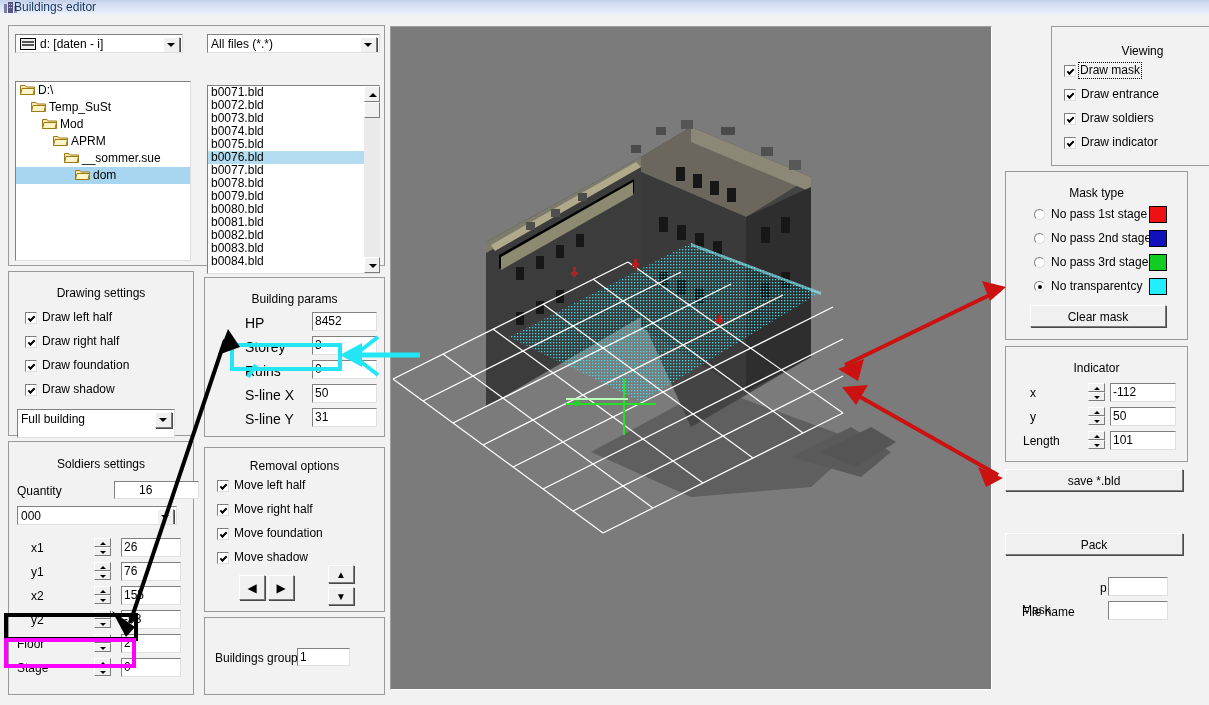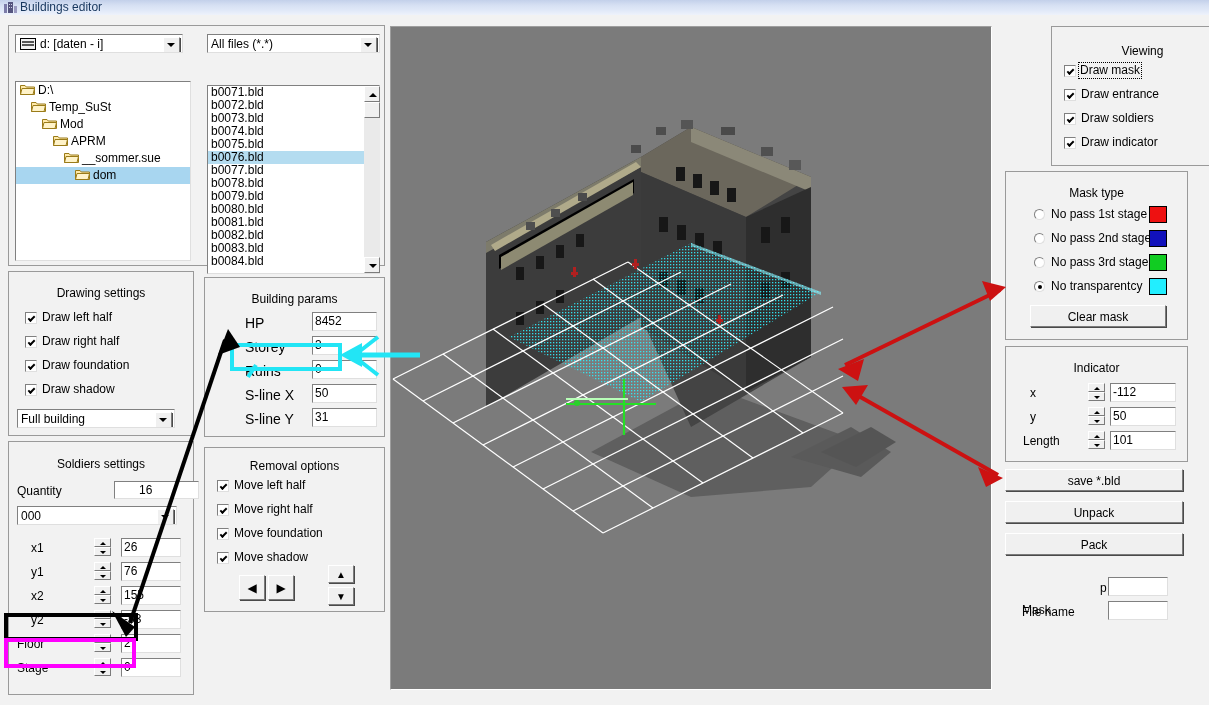--- a/index.html
+++ b/index.html
@@ -13,21 +13,21 @@
   
   #titlebar{
     position:absolute;left:0;top:0;width:1209px;height:15px;
     background:linear-gradient(to bottom,#c3d0ea 0%,#d6e0f3 35%,#e1e9f8 70%,#eef2fb 100%);
     border-bottom:1px solid #b9c4dc;
   }
   #titlebar .tbicon{
     position:absolute;left:3px;top:1px;width:16px;height:13px;
   }
   #titlebar .tbtext{
-    position:absolute;left:20px;top:0px;height:15px;line-height:15px;
+    position:absolute;left:14px;top:0px;height:15px;line-height:15px;
     font-size:12px;color:#17365d;letter-spacing:0px;
     font-family:"Liberation Sans", sans-serif;
   }
   
   #client{position:absolute;left:0;top:15px;width:1209px;height:690px;background:#f2f2f2;}
 
   .panel{
     position:absolute;background:#f2f2f2;
     border:1px solid #9a9a9a;
     box-sizing:border-box;
@@ -269,21 +269,21 @@
         </div>
         <div class="cbrow" style="left: 16px; top: 87px; width: 150px;">
           <span class="cbbox on"></span>
           <span class="cblabel">Draw foundation</span>
         </div>
         <div class="cbrow" style="left: 16px; top: 111px; width: 150px;">
           <span class="cbbox on"></span>
           <span class="cblabel">Draw shadow</span>
         </div>
       </div>
-    <div class="combo" style="left:8px;top:137px;width:158px;height:19px;">
+    <div class="combo" style="left:8px;top:137px;width:158px;height:29px;">
       <span class="ctext">Full building</span>
       <span class="carrow"></span>
     </div>
   </div>
 
   <div class="panel" id="p-sold" style="left:8px;top:426px;width:186px;height:254px;">
     <div class="gtitle" style="top:15px;">Soldiers settings</div>
     <div class="lbl" style="left:8px;top:42px;">Quantity</div>
     <div class="fld" style="left:105px;top:39px;width:85px;height:18px;padding-left:24px;">16</div>
     <div class="combo" style="left:8px;top:64px;width:160px;height:19px;">
@@ -373,20 +373,24 @@
       <span>▶</span>
     </div>
     <div class="btn" style="left:123px;top:117px;width:26px;height:18px;line-height:18px;font-size:10px;">
       <span>▲</span>
     </div>
     <div class="btn" style="left:123px;top:139px;width:26px;height:18px;line-height:18px;font-size:10px;">
       <span>▼</span>
     </div>
   </div>
 
+  <div class="panel" id="p-bg" style="left:204px;top:602px;width:181px;height:78px;">
+    <div class="lbl" style="left:10px;top:33px;">Buildings group</div>
+    <div class="fld" style="left:92px;top:30px;width:53px;height:18px;">1</div>
+  </div>
 
   <div id="viewport" style="left:390px;top:11px;width:602px;height:664px;">
     <svg width="602" height="664" viewBox="0 0 602 664">
       <defs>
         <pattern id="cyanmask" width="3" height="3" patternUnits="userSpaceOnUse">
           <rect width="3" height="3" fill="none"></rect>
           <rect x="0" y="0" width="1.3" height="1.3" fill="#2fe8f5"></rect>
         </pattern>
         <clipPath id="vpclip">
             <rect x="0" y="0" width="602" height="664"></rect>
@@ -554,21 +558,20 @@
         <div class="lbl" style="left: 17px; top: 87px;">Length</div>
         <div class="spin" style="left: 82px; top: 84px;">
           <span class="sb up"></span>
           <span class="sb dn"></span>
         </div>
         <div class="fld" style="left: 104px; top: 84px; width: 66px; height: 19px;">101</div>
       </div>
   </div>
 
   <div class="btn" style="left:1005px;top:454px;width:178px;height:22px;line-height:22px;">save *.bld</div>
-  <div class="btn" style="left:1005px;top:486px;width:178px;height:22px;line-height:22px;">Unpack</div>
   <div class="btn" style="left:1005px;top:518px;width:178px;height:22px;line-height:22px;">Pack</div>
 
   <div class="lbl" style="left:1022px;top:588px;">Mask</div>
   <div class="lbl" style="left:1100px;top:566px;">p</div>
   <div class="fld" style="left:1108px;top:562px;width:60px;height:19px;"></div>
   <div class="lbl" style="left:1022px;top:590px;">File name</div>
   <div class="fld" style="left:1108px;top:586px;width:60px;height:19px;"></div>
 
   <svg id="annotations">
 

